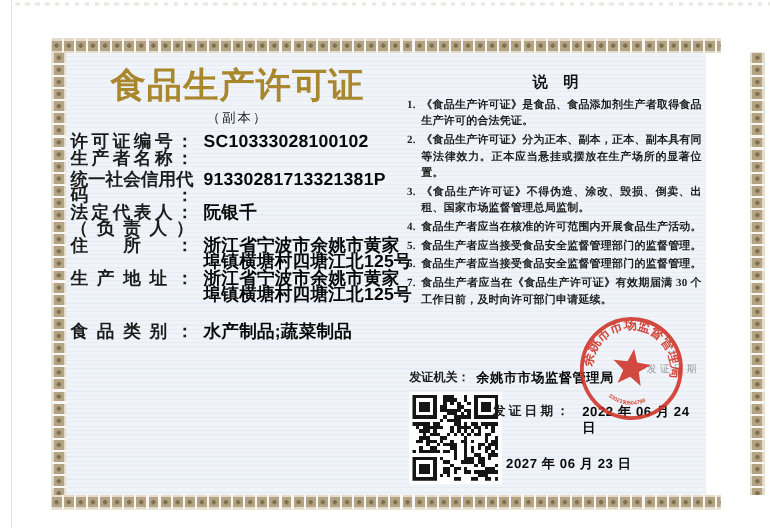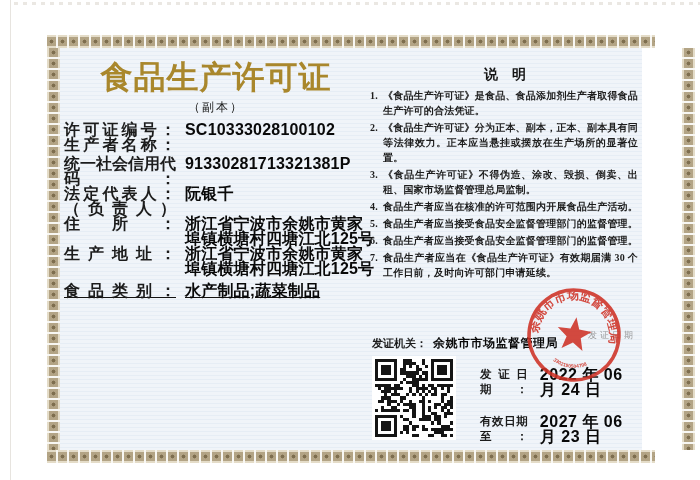--- a/index.html
+++ b/index.html
@@ -35,43 +35,43 @@
     font-size:32px;line-height:38px;color:#a9872c;letter-spacing:1px;}
   .cert-subtitle{font-size:12px;font-weight:normal;color:#1a1a1a;margin-top:3px;letter-spacing:2px;}
 
   .fields{position:absolute;left:4px;top:74px;width:312px;}
   .frow{display:flex;line-height:15px;font-size:16px;font-weight:bold;}
   .fl{display:block;width:112px;margin-right:9px;text-align:justify;text-align-last:justify;
       color:#1c1c1c;letter-spacing:0;}
   .fl2{width:112px;margin-right:9px;}
   .fl2 .fl{width:112px;margin:0;}
   .fv{flex:1;color:#090909;letter-spacing:.2px;}
-  .g4{margin-top:4px;} .g7{margin-top:7px;text-decoration:underline;}
+  .g4{margin-top:4px;} .g7{margin-top:18px;}
 
   
   .notes-heading{position:absolute;left:312px;top:18px;width:266px;text-align:center;
     font-family:"Liberation Serif","DejaVu Serif",serif;font-size:14px;font-weight:bold;color:#141414;}
   .notes{position:absolute;left:310px;top:40px;width:268px;
     font-family:"Liberation Serif","DejaVu Serif",serif;font-size:10px;font-weight:bold;
     color:#1d1d1d;letter-spacing:.2px;}
   .note{display:flex;line-height:15px;margin-bottom:2px;}
   .note .n{width:13px;flex:none;}
   .note .t{flex:1;text-align:justify;}
 
   .issuer-row{position:absolute;left:312px;top:288px;display:flex;font-weight:bold;}
   .issuer-label{font-size:11px;line-height:15px;color:#1c1c1c;margin-right:6px;}
   .issuer-value{font-size:12px;line-height:15px;color:#090909;letter-spacing:.5px;}
 
   .qr{position:absolute;left:312px;top:308px;width:78px;height:78px;padding:3px;background:#fff;}
 
-  .dates{position:absolute;left:420px;top:319px;}
+  .dates{position:absolute;left:388px;top:319px;}
   .drow{display:flex;line-height:15px;font-weight:bold;}
   .drow + .drow{margin-top:17px;}
   .dl{display:block;width:70px;text-align:justify;text-align-last:justify;font-size:11.5px;color:#1c1c1c;}
-  .dv{margin-left:12px;font-size:16px;color:#090909;letter-spacing:.5px;}
+  .dv{margin-left:12px;font-size:12px;color:#090909;letter-spacing:.5px;}
 
   .stamp-underlay{position:absolute;left:528px;top:281px;font-size:9px;color:#8a8a8a;
     letter-spacing:3px;z-index:5;opacity:.85;}
   .stamp{position:absolute;left:464px;top:237px;width:100px;height:100px;z-index:6;}
 
   .footer{position:absolute;left:0;top:455px;width:700px;text-align:center;
     font-family:"Liberation Serif","DejaVu Serif",serif;font-size:11.5px;font-weight:bold;
     color:#46413a;letter-spacing:1px;margin-top:36px;}
 </style>
 </head>
@@ -389,21 +389,20 @@
             <rect x="22" y="24" width="1" height="1" fill="#151515"></rect>
             <rect x="24" y="24" width="1" height="1" fill="#151515"></rect>
           </svg></div>
 
       <div class="dates">
         <div class="drow">
           <span class="dl">发证日期：</span>
           <span class="dv">2022 年 06 月 24 日</span>
         </div>
         <div class="drow">
-          <span class="dl">有效日期至：</span>
           <span class="dv">2027 年 06 月 23 日</span>
         </div>
       </div>
 
       <div class="stamp-underlay">发证日期</div>
 
       <svg class="stamp" viewBox="0 0 100 100">
         <defs>
           <path id="arcT" d="M 16.17,62.31 A 36,36 0 1 1 83.83,62.31"></path>
           <path id="arcB" d="M 20.1,63.9 A 33,33 0 0 0 79.9,63.9"></path>

